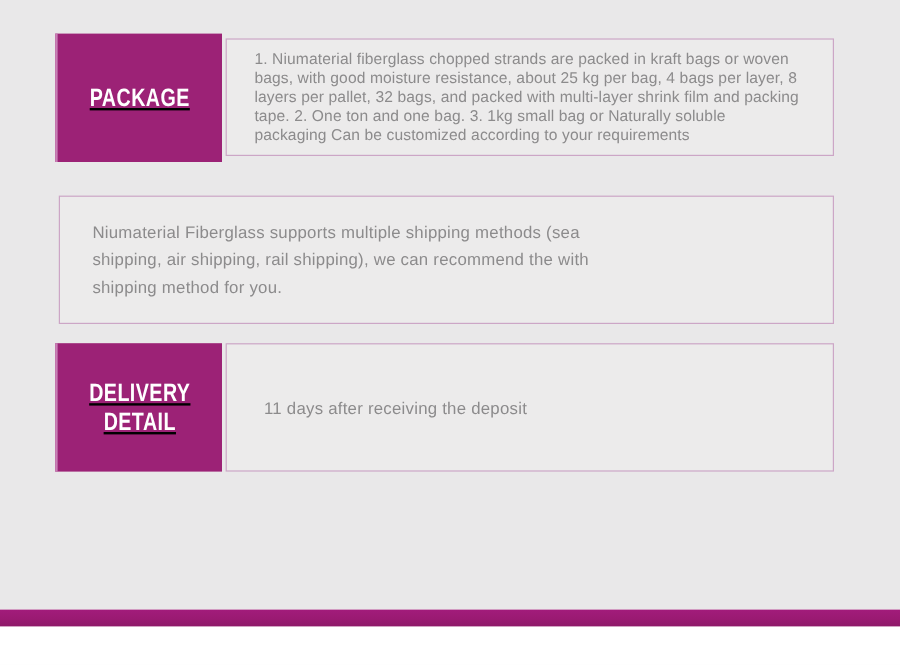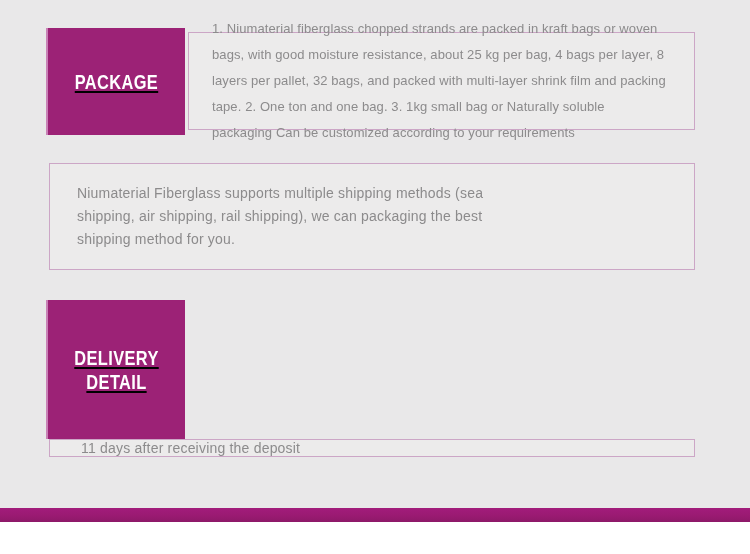--- a/index.html
+++ b/index.html
@@ -32,21 +32,21 @@
     background: linear-gradient(180deg, #A21C7B 0%, #9A1A72 55%, #8D1968 100%);
   }
   .row {
     display: flex;
     margin-left: 46px;
     width: 649px;
     align-items: stretch;
   }
   .row-1 { margin-top: 28px; height: 107px; }
   .row-2 { margin-top: 28px; height: 107px; }
-  .row-3 { margin-top: 30px; height: 84px; flex-direction: column; }
+  .row-3 { margin-top: 16px; height: 107px; }
   .label-box {
     flex: 0 0 139px;
     width: 139px;
     background: #9C2276;
     border-left: 2px solid #C981B6;
     display: flex;
     align-items: center;
     justify-content: center;
     text-align: center;
     text-decoration: underline;
@@ -70,21 +70,21 @@
     display: flex;
     align-items: center;
   }
   .row-1 .content-box { margin-top: 4px; margin-bottom: 5px; }
   .content-text {
     margin: 0;
     color: #8C8B8C;
   }
   .row-1 .content-text {
     font-size: 13px;
-    line-height: 26px;
+    line-height: 16px;
     letter-spacing: 0.1px;
     padding: 0 6px 0 23px;
     max-width: 485px;
   }
   .row-2 .content-text {
     font-size: 14px;
     line-height: 23px;
     letter-spacing: 0.2px;
     padding: 0 20px 0 27px;
     max-width: 490px;
@@ -105,21 +105,21 @@
       <div class="label-box">
         <span class="label-text">PACKAGE</span>
       </div>
       <div class="content-box">
         <p class="content-text">1. Niumaterial fiberglass chopped strands are packed in kraft bags or woven bags, with good moisture resistance, about 25 kg per bag, 4 bags per layer, 8 layers per pallet, 32 bags, and packed with multi-layer shrink film and packing tape. 2. One ton and one bag. 3. 1kg small bag or Naturally soluble packaging Can be customized according to your requirements</p>
       </div>
     </div>
 
     <div class="row row-2">
       <div class="content-box">
-        <p class="content-text">Niumaterial Fiberglass supports multiple shipping methods (sea shipping, air shipping, rail shipping), we can packaging the best shipping method for you.</p>
+        <p class="content-text">Niumaterial Fiberglass supports multiple shipping methods (sea shipping, air shipping, rail shipping), we can recommend the with shipping method for you.</p>
       </div>
     </div>
 
     <div class="row row-3">
       <div class="label-box">
         <span class="label-text">DELIVERY DETAIL</span>
       </div>
       <div class="content-box">
         <p class="content-text">11 days after receiving the deposit</p>
       </div>

